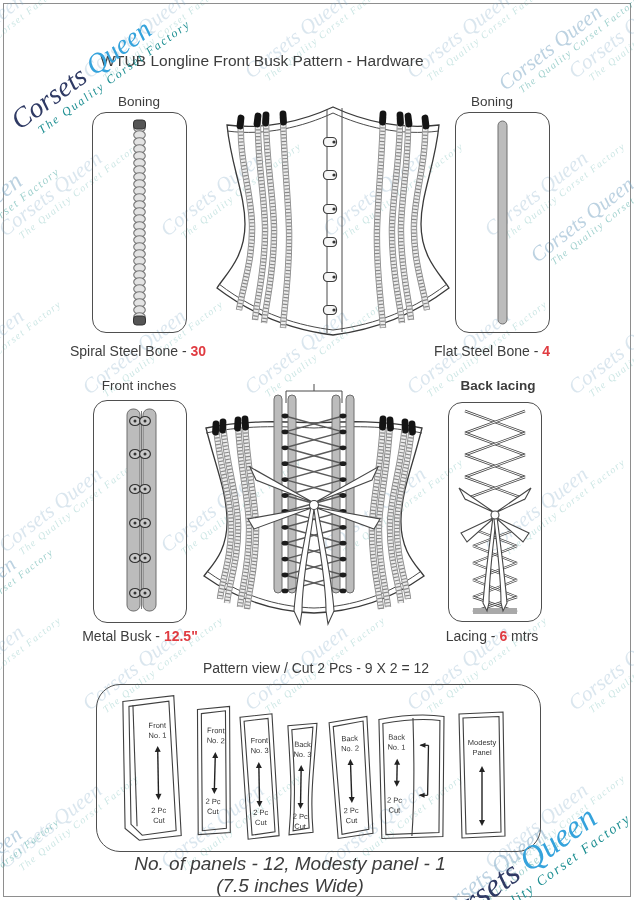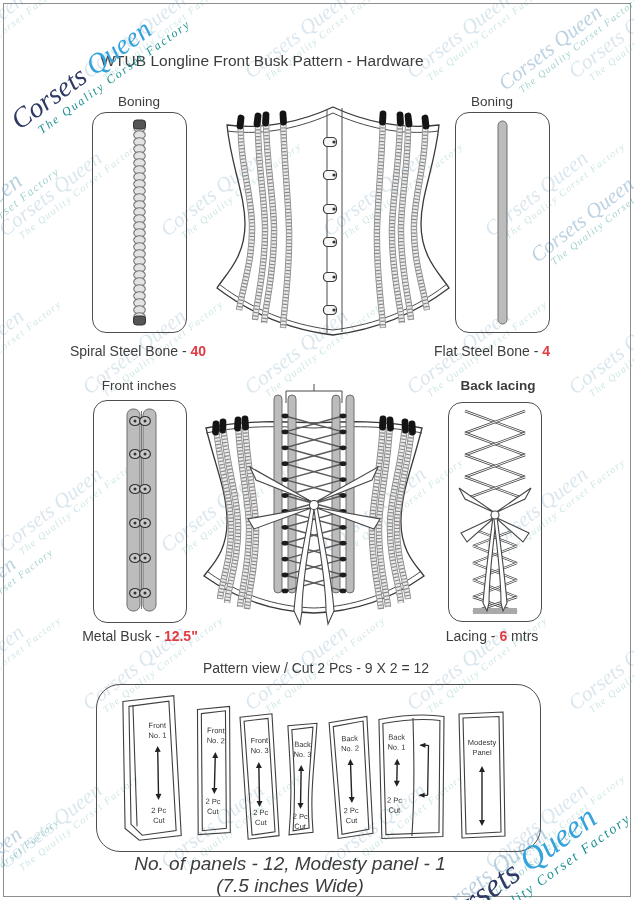--- a/index.html
+++ b/index.html
@@ -285,21 +285,21 @@
           <rect x="128.5" y="149.5" width="13" height="9" rx="4" fill="#f7f7f7" stroke="#3d3d3d" stroke-width="1.2"></rect>
           <circle cx="139" cy="154" r="1.6" fill="#333"></circle>
           <rect x="128.5" y="184.5" width="13" height="9" rx="4" fill="#f7f7f7" stroke="#3d3d3d" stroke-width="1.2"></rect>
           <circle cx="139" cy="189" r="1.6" fill="#333"></circle>
           <rect x="128.5" y="217.5" width="13" height="9" rx="4" fill="#f7f7f7" stroke="#3d3d3d" stroke-width="1.2"></rect>
           <circle cx="139" cy="222" r="1.6" fill="#333"></circle>
         </g>
     </svg>
 
     <div class="abs cap" style="left:38px;top:343px;width:200px;">
-      <span>Spiral Steel Bone - </span><span class="red">40</span>
+      <span>Spiral Steel Bone - </span><span class="red">30</span>
     </div>
     <div class="abs cap" style="left:392px;top:343px;width:200px;">
       <span>Flat Steel Bone - </span><span class="red">4</span>
     </div>
 
     <div class="abs lbl" style="left:89px;top:378px;width:100px;">Front inches</div>
     <div class="abs lbl" style="left:448px;top:378px;width:100px;font-weight:bold;">Back lacing</div>
 
     <div class="rbox" style="left:93px;top:400px;width:92px;height:221px;">
       <svg width="92" height="221" viewBox="0 0 92 221">

